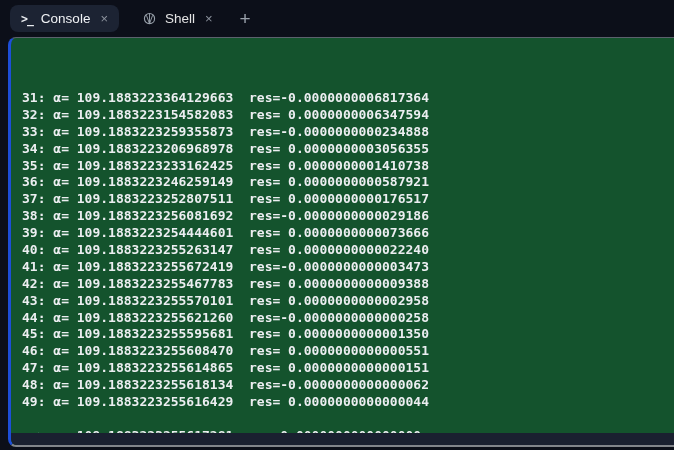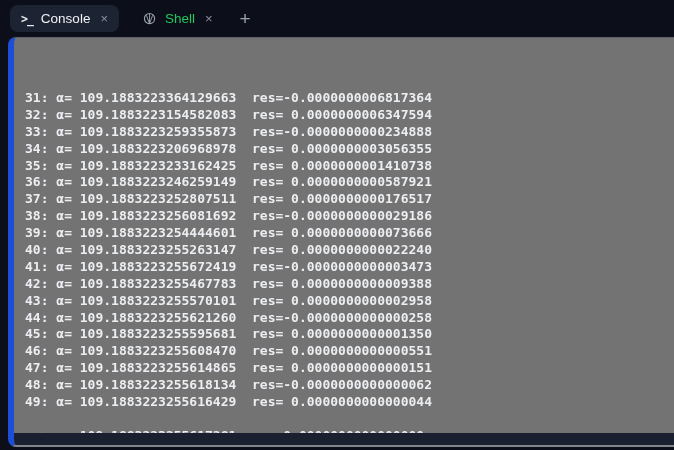--- a/index.html
+++ b/index.html
@@ -31,21 +31,21 @@
     align-items: center;
     gap: 8px;
     height: 27px;
     padding: 0 11px;
     border-radius: 8px;
     cursor: pointer;
   }
   .tab.active { background: #1c2333; }
   .tab-label {
     font-size: 13.5px;
-    color: #22c55e;
+    color: #e5e5e5;
     white-space: nowrap;
   }
   .tab.active .tab-label {
     color: #f0f2f5;
     font-weight: normal;
   }
   .term-glyph {
     font-family: "DejaVu Sans Mono", monospace;
     font-weight: bold;
     font-size: 11.5px;
@@ -69,23 +69,23 @@
   }
   .shell-svg { display: block; }
 
   
   .panel {
     position: absolute;
     top: 37px;
     left: 8px;
     right: 0;
     bottom: 3px;
-    background: #737373;
+    background: #14532d;
     border-top: 1px solid #5c616d;
-    border-left: 6px solid #1d4ed8;
+    border-left: 3px solid #1d4ed8;
     border-bottom: 2px solid #82858b;
     border-radius: 8px 0 0 8px;
     box-sizing: border-box;
     overflow: hidden;
   }
   .panel-bottom-strip {
     position: absolute;
     left: 0; right: 0; bottom: 0;
     height: 12px;
     background: #1a2030;

